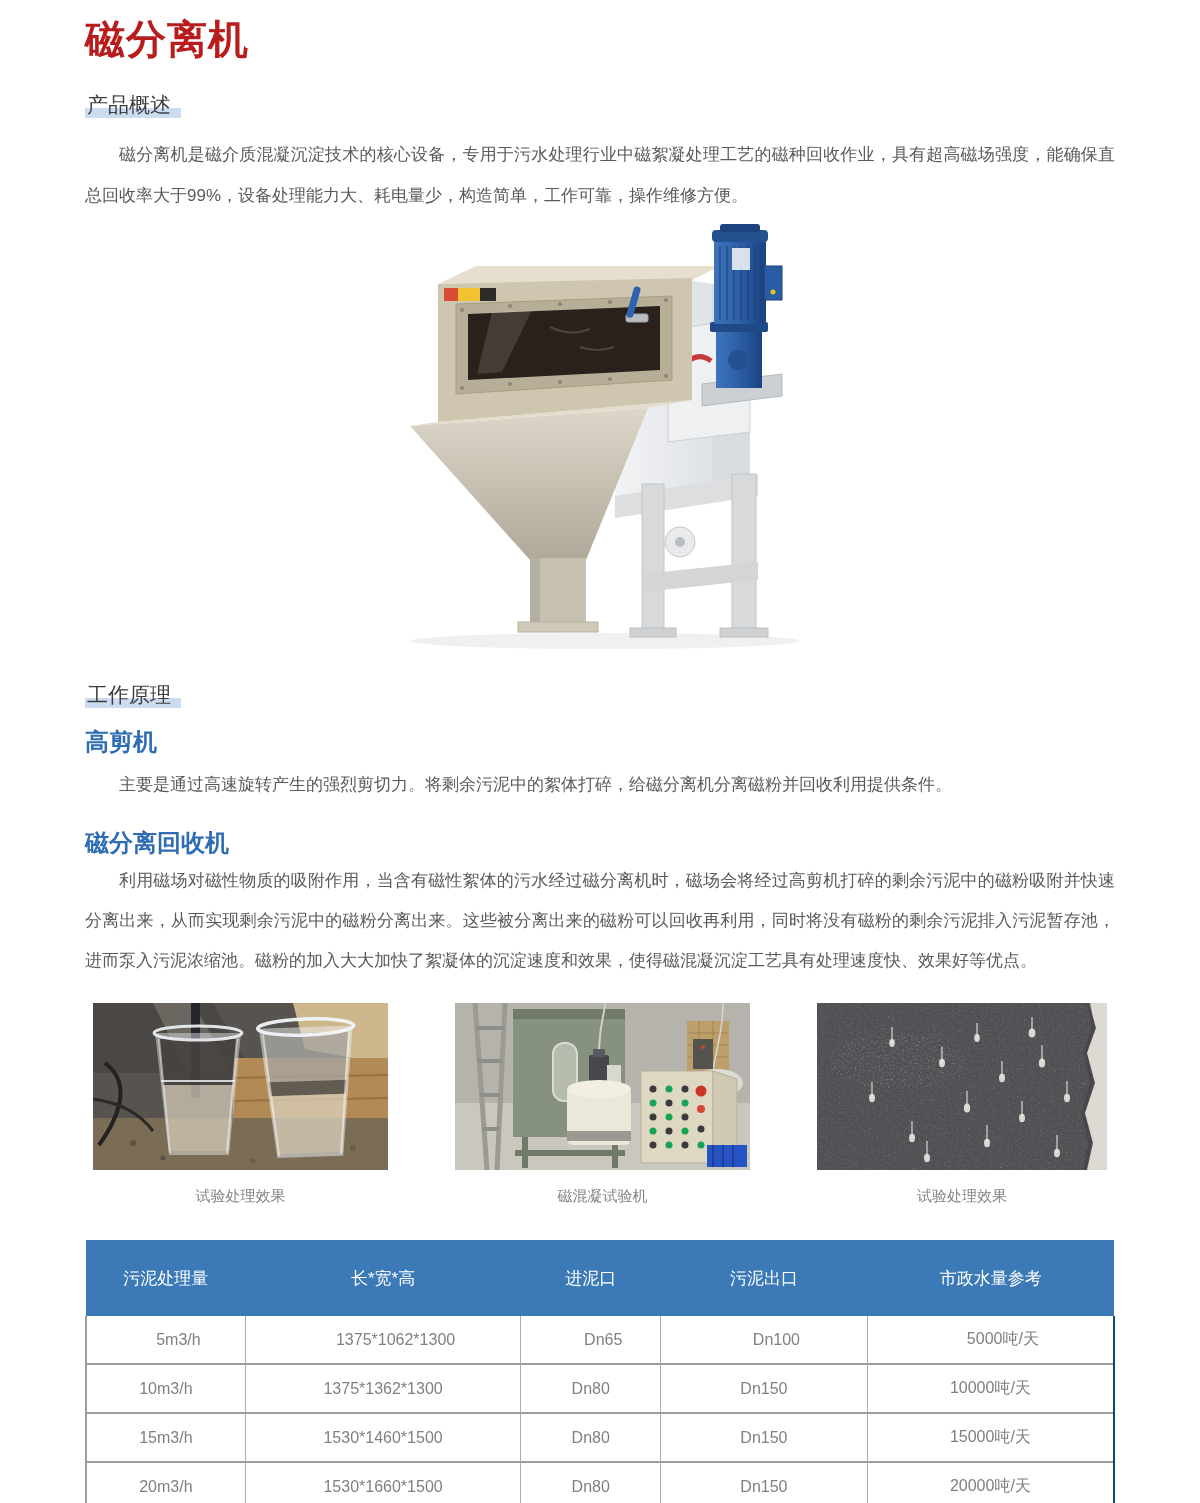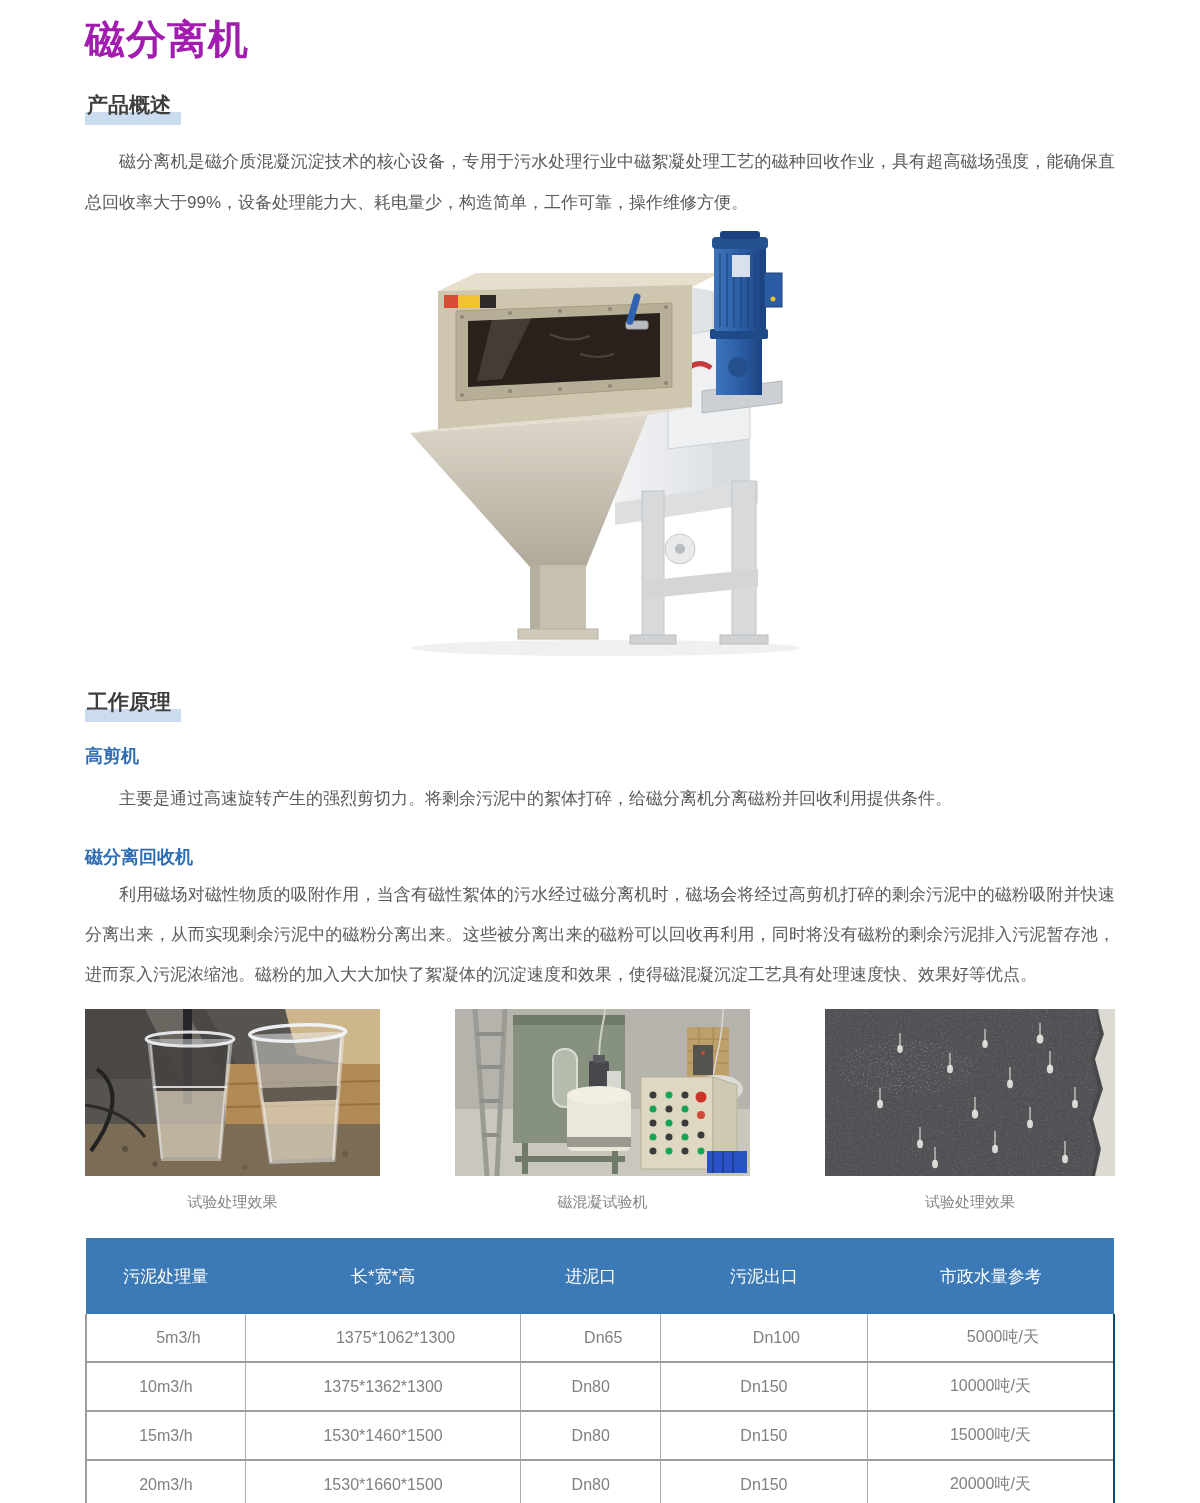--- a/index.html
+++ b/index.html
@@ -5,45 +5,45 @@
   html,body{margin:0;padding:0;background:#fff;}
   body{
     width:1200px;height:1503px;overflow:hidden;
     font-family:"Liberation Sans","DejaVu Sans",sans-serif;
     color:#5a5a5a;
   }
   .page{padding:14px 85px 0 85px;}
 
   .page-title{
     margin:0;padding:2px 0 0 0;
-    font-size:40px;line-height:46px;font-weight:bold;color:#a21caf;
+    font-size:40px;line-height:46px;font-weight:bold;color:#b91c1c;
     letter-spacing:1px;
   }
   .sec-h{
     display:inline-block;margin:30px 0 0 0;
-    font-size:21px;line-height:26px;font-weight:bold;color:#3d3d3d;
+    font-size:21px;line-height:26px;font-weight:normal;color:#3d3d3d;
     background:linear-gradient(to bottom, transparent 62%, #ccdcf0 62%);
-    padding:0 10px 7px 2px;
+    padding:0 10px 0 2px;
   }
   .body-p{
     margin:16px 0 0 0;
     font-size:17px;line-height:41px;color:#5a5a5a;
     text-indent:2em;text-align:justify;
   }
   .sub-h{
     margin:22px 0 0 0;
-    font-size:18px;line-height:24px;font-weight:600;color:#2e6db4;
+    font-size:24px;line-height:24px;font-weight:600;color:#2e6db4;
   }
   .product-figure{margin:6px auto 0 auto;width:440px;height:430px;}
 
   .gallery{
     margin-top:14px;
     display:flex;justify-content:space-between;align-items:flex-start;
   }
-  .gallery figure{margin:0;width:295px;}
+  .gallery figure{margin:8px;width:295px;}
   .gallery figure:last-child{width:290px;}
   .ph{width:100%;height:167px;overflow:hidden;background:#777;}
   .ph svg{display:block;}
   .gallery figcaption{
     margin-top:17px;text-align:center;
     font-size:15px;color:#848484;
   }
 
   .spec-table{
     width:100%;margin-top:26px;border-collapse:collapse;table-layout:fixed;

